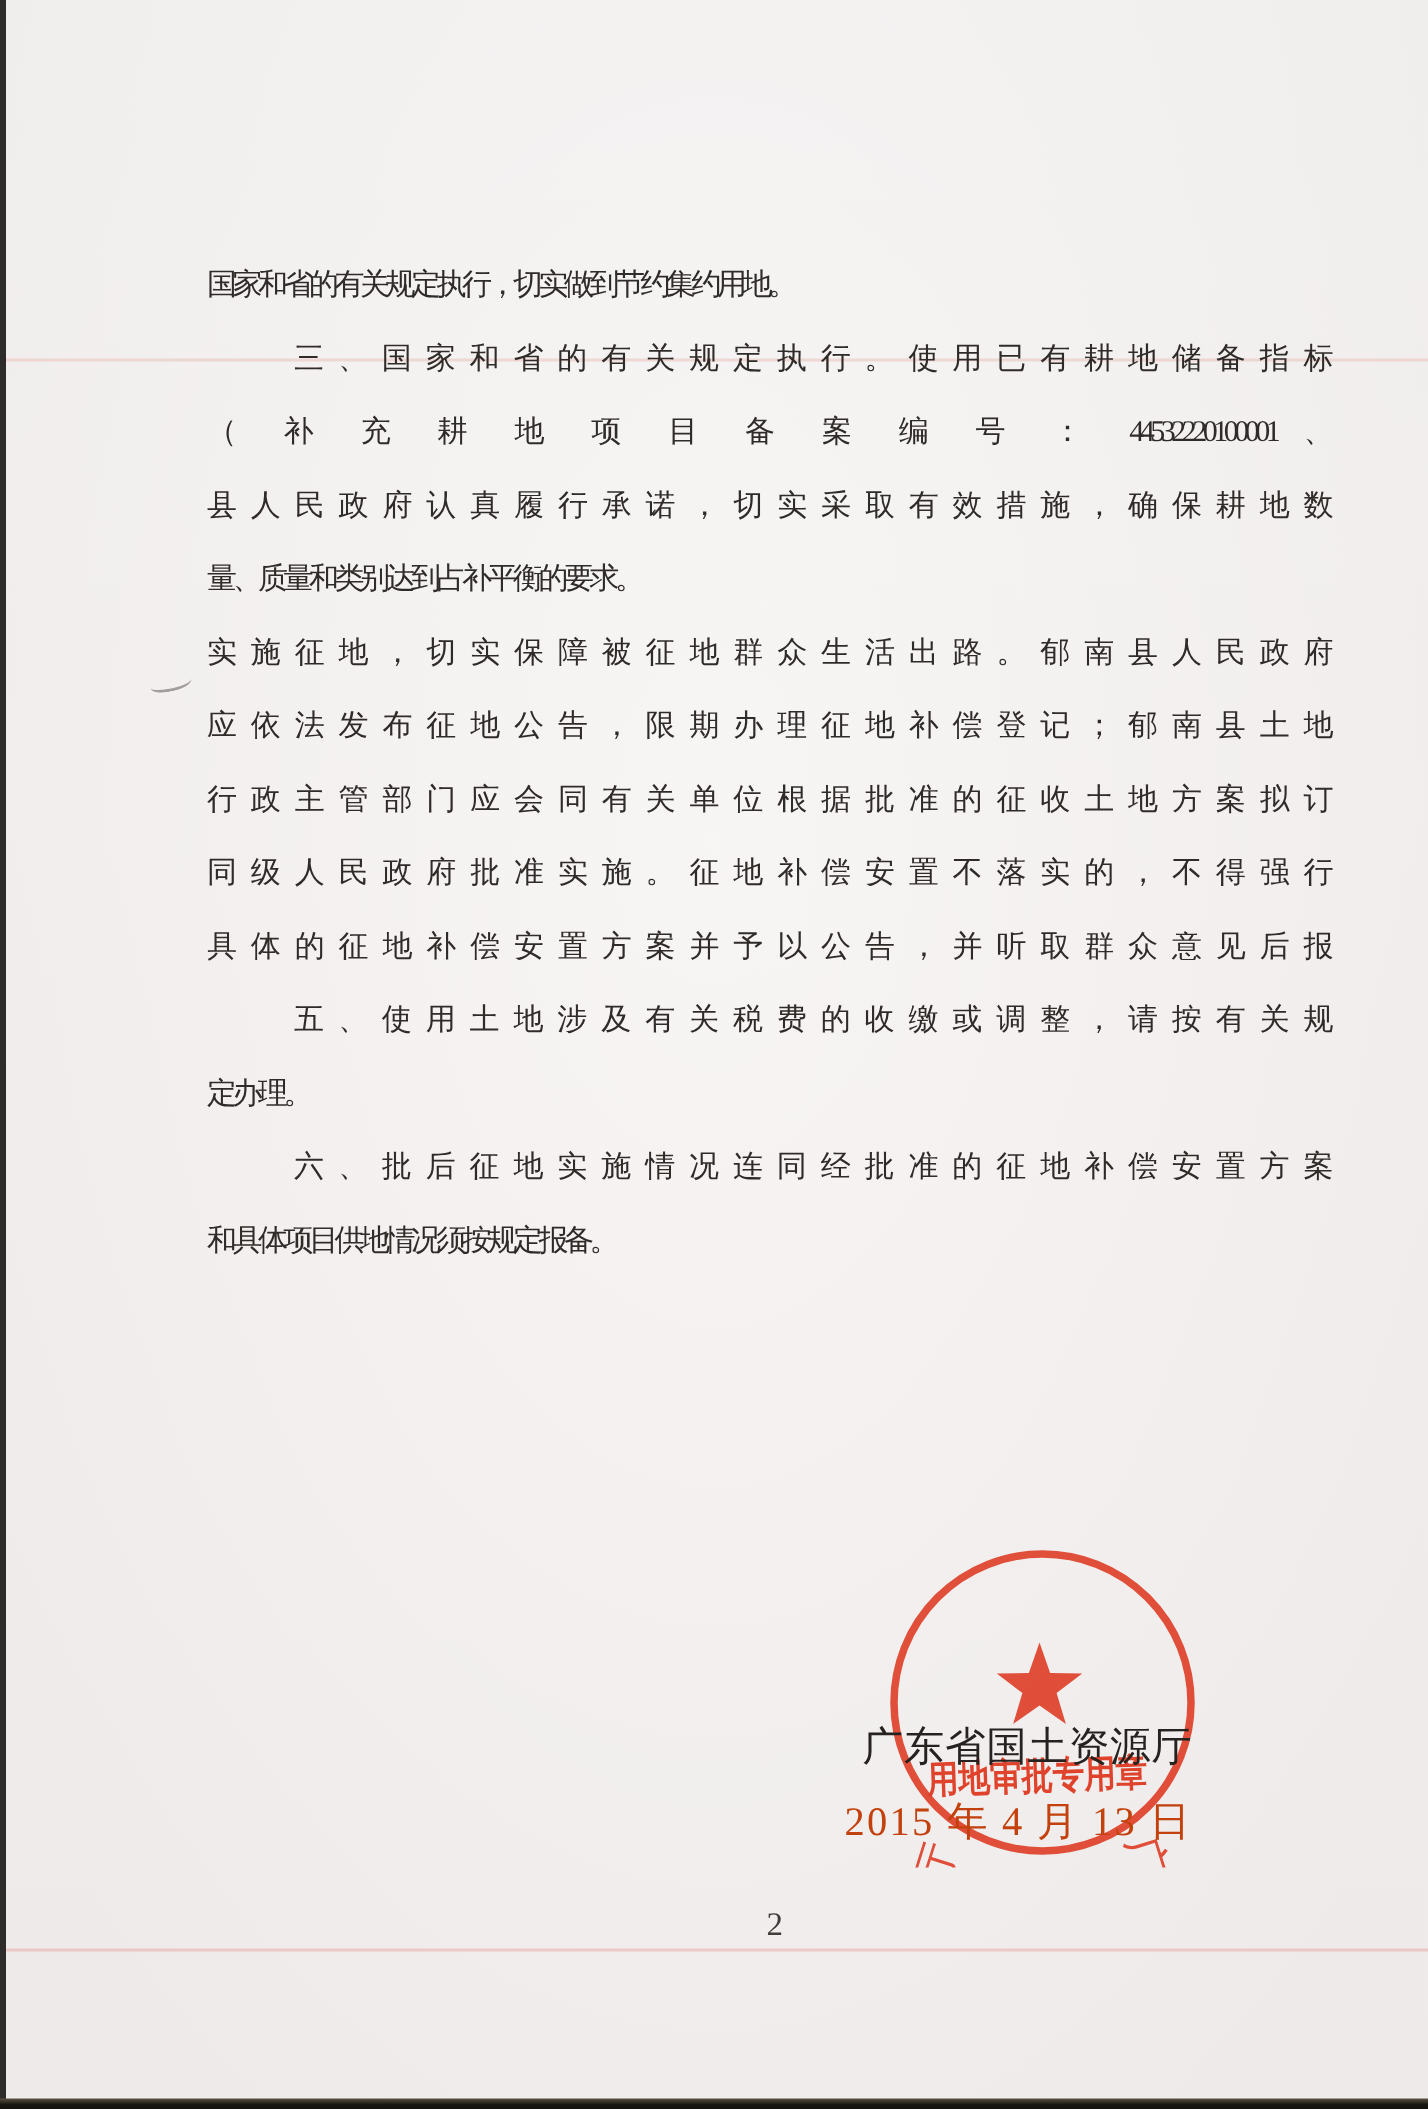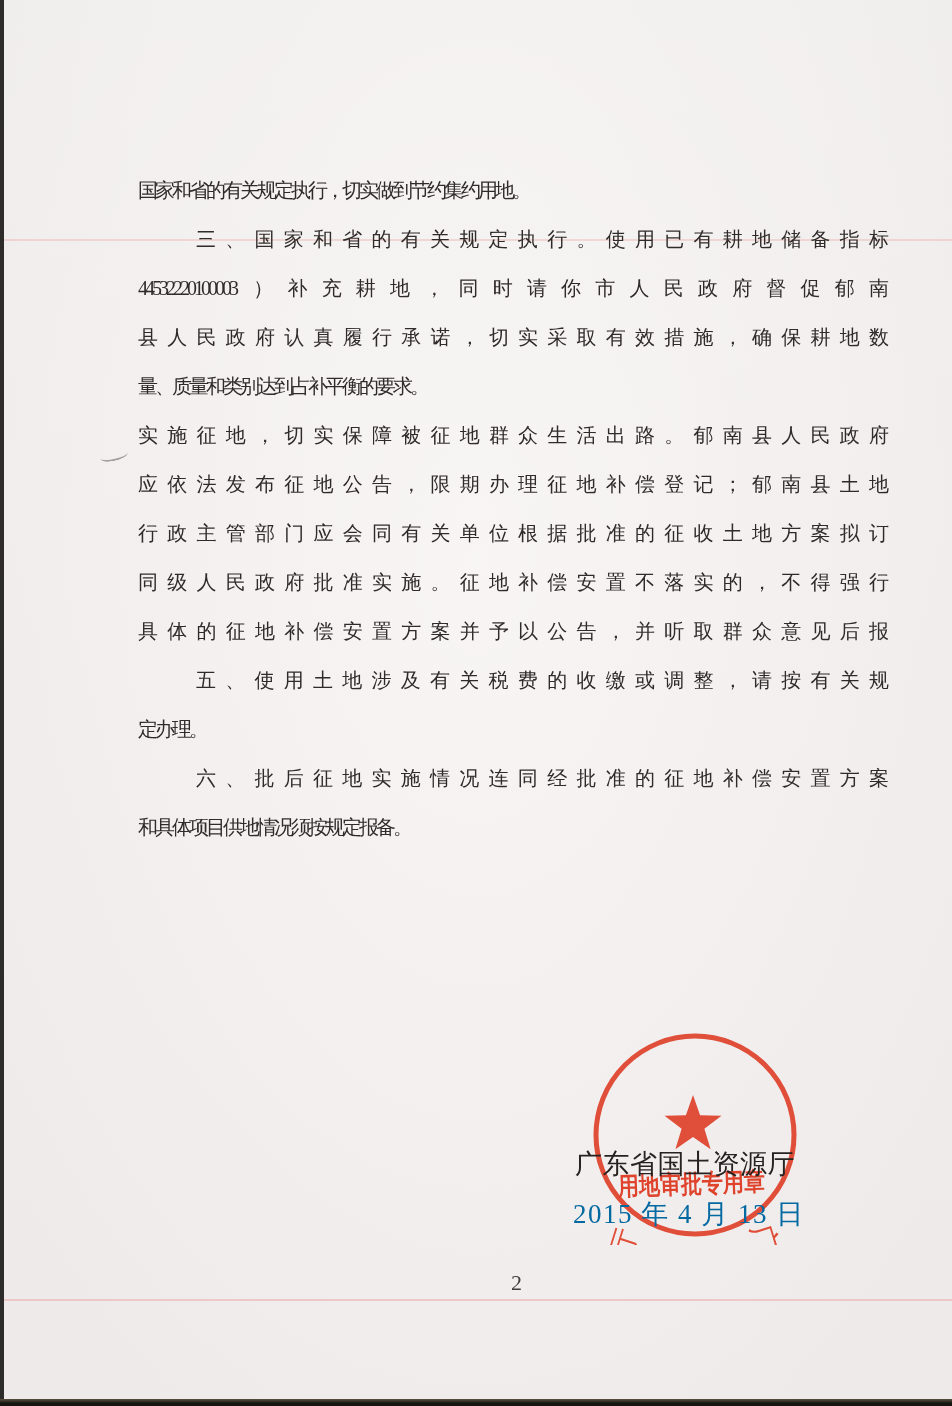--- a/index.html
+++ b/index.html
@@ -54,41 +54,41 @@
     font-family: "Liberation Sans", "DejaVu Sans", sans-serif;
   }
   
   .sig-issuer {
     position: absolute; left: 575px; top: 1146px;
     font-size: 27px; letter-spacing: 0.5px; color: #262220;
     z-index: 4; white-space: nowrap;
   }
   .sig-date {
     position: absolute; left: 563px; top: 1196px;
-    font-size: 27px; letter-spacing: 1.5px; color: #0369a1;
-    z-index: 4; white-space: nowrap; margin-left: 10px;
+    font-size: 27px; letter-spacing: 1.5px; color: #c2410c;
+    z-index: 4; white-space: nowrap;
   }
   .page-num {
     position: absolute; left: 511px; top: 1270px;
     font-size: 22px; color: #413d3a; z-index: 2;
   }
 </style>
 </head>
 <body>
 
 <div class="paper"></div>
 
 <div class="streak streak-1"></div>
 <div class="streak streak-2"></div>
 <div class="pen-mark"></div>
 
 <div class="body-text">
   <div class="line">国家和省的有关规定执行，切实做到节约集约用地。</div>
   <div class="line line--justify line--indent">三、国家和省的有关规定执行。使用已有耕地储备指标</div>
-  <div class="line line--justify">44532220100003）补充耕地，同时请你市人民政府督促郁南</div>
+  <div class="line line--justify">（ 补 充 耕 地 项 目 备 案 编 号 ： 44532220100001 、</div>
   <div class="line line--justify">县人民政府认真履行承诺，切实采取有效措施，确保耕地数</div>
   <div class="line">量、质量和类别达到占补平衡的要求。</div>
   <div class="line line--justify">实施征地，切实保障被征地群众生活出路。郁南县人民政府</div>
   <div class="line line--justify">应依法发布征地公告，限期办理征地补偿登记；郁南县土地</div>
   <div class="line line--justify">行政主管部门应会同有关单位根据批准的征收土地方案拟订</div>
   <div class="line line--justify">同级人民政府批准实施。征地补偿安置不落实的，不得强行</div>
   <div class="line line--justify">具体的征地补偿安置方案并予以公告，并听取群众意见后报</div>
   <div class="line line--justify line--indent">五、使用土地涉及有关税费的收缴或调整，请按有关规</div>
   <div class="line">定办理。</div>
   <div class="line line--justify line--indent">六、批后征地实施情况连同经批准的征地补偿安置方案</div>

